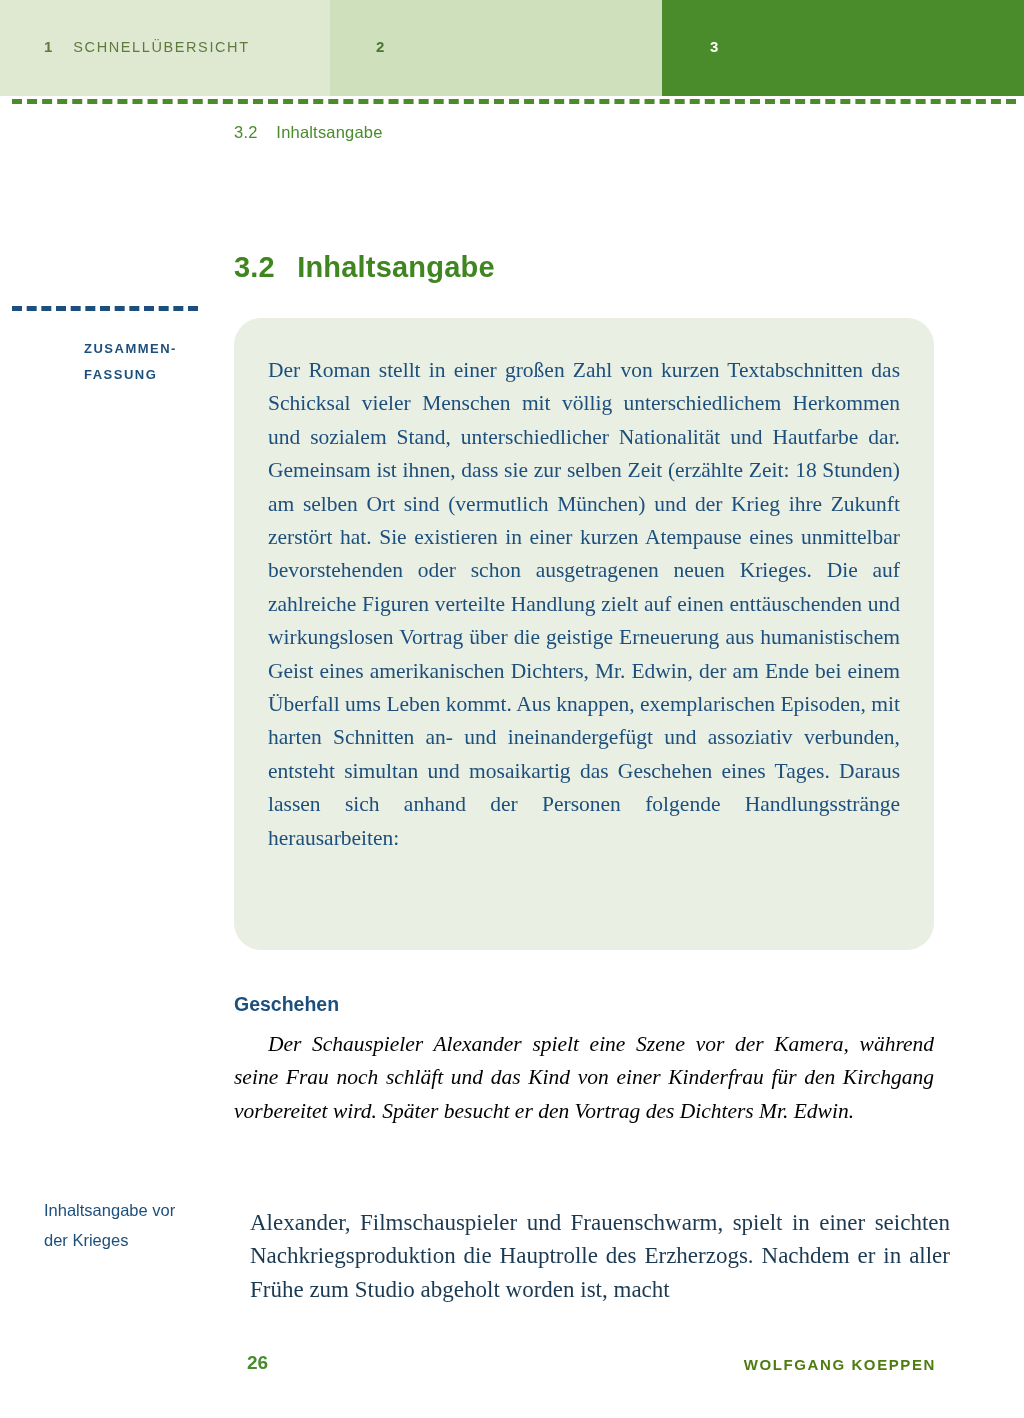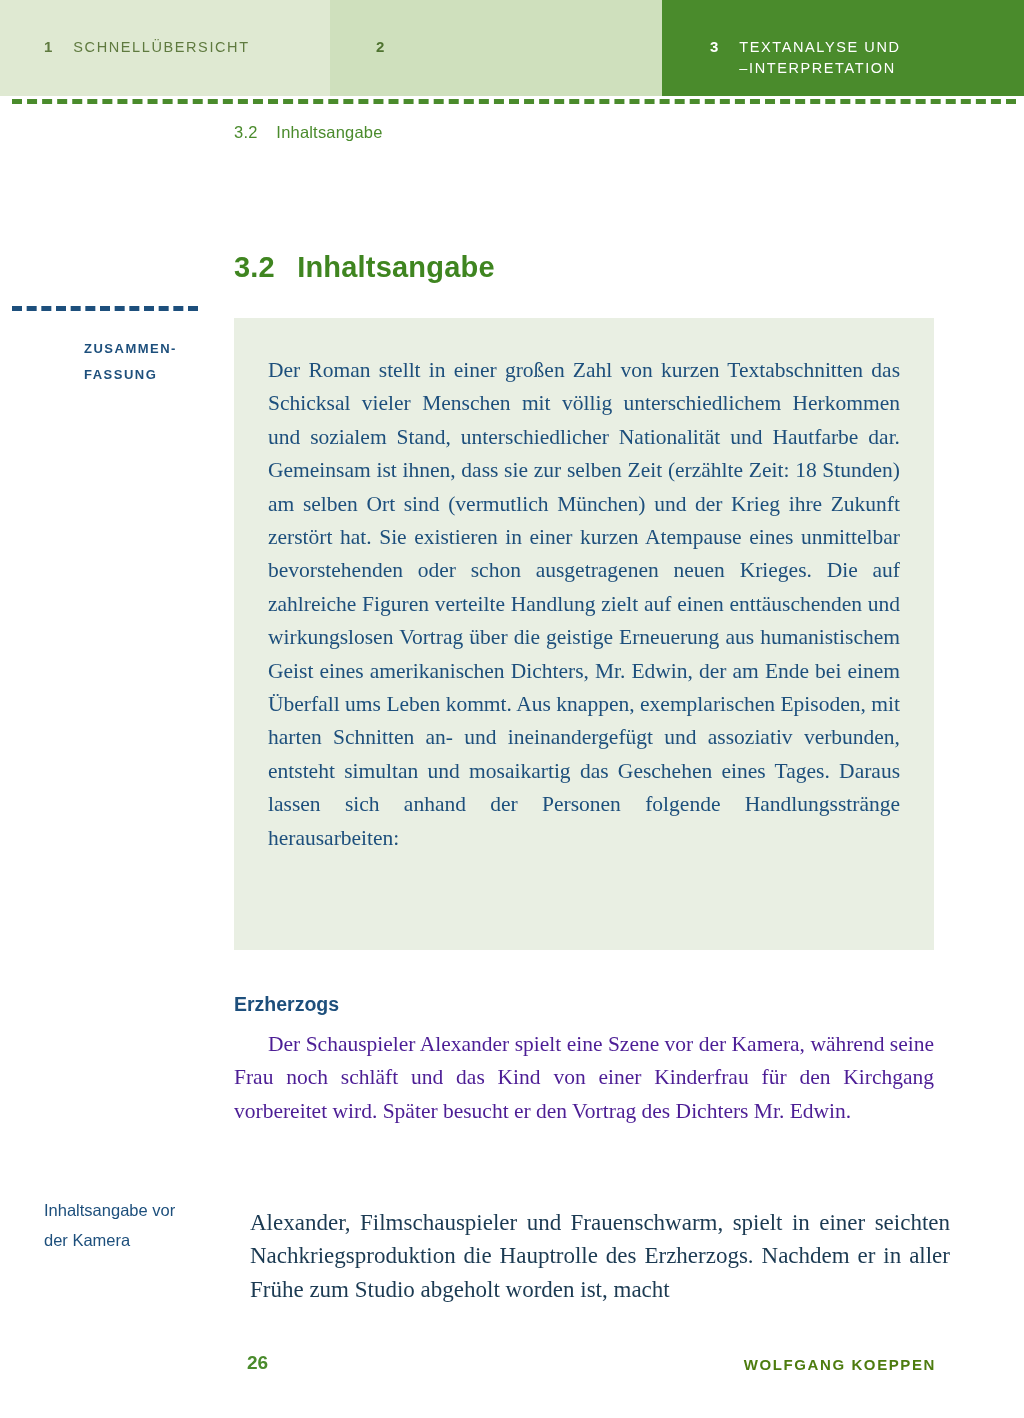--- a/index.html
+++ b/index.html
@@ -127,20 +127,21 @@
   
   .summary-box {
     position: absolute;
     left: 234px;
     top: 318px;
     width: 700px;
     height: 632px;
     background: #e9efe3;
     box-sizing: border-box;
     padding: 36px 34px 28px 34px;
+    border-radius: 27px;
   }
   .summary-text {
     font-family: "Liberation Serif", serif;
     font-size: 21.5px;
     line-height: 33.4px;
     color: #1d4f7c;
     text-align: justify;
     text-justify: inter-word;
     margin: 0;
     hyphens: manual;
@@ -154,23 +155,24 @@
     font-size: 19.5px;
     font-weight: bold;
     color: #1d4f7c;
   }
   .char-italic {
     position: absolute;
     left: 234px;
     top: 1028px;
     width: 700px;
     font-family: "Liberation Serif", serif;
+    font-style: italic;
     font-size: 21.5px;
     line-height: 33.4px;
-    color: #4c1d95;
+    color: #000000;
     text-align: justify;
     margin: 0;
     text-indent: 34px;
   }
 
   
   .body-margin-label {
     position: absolute;
     left: 44px;
     top: 1195px;
@@ -226,24 +228,20 @@
 <div class="tabbar">
   <div class="tab tab-1">
     <span class="tab-num">1</span>
     <span class="tab-label">Schnellübersicht</span>
   </div>
   <div class="tab tab-2">
     <span class="tab-num">2</span>
   </div>
   <div class="tab tab-3">
     <span class="tab-num">3</span>
-    <span class="tab-label">
-      <span>Textanalyse und</span><br>
-      <span>–Interpretation</span>
-    </span>
   </div>
 </div>
 
 <div class="rule-dashed"></div>
 
 <div class="runhead">
   <span class="rh-num">3.2</span>
   <span>Inhaltsangabe</span>
 </div>
 
@@ -255,24 +253,24 @@
 <div class="margin-dash"></div>
 <div class="margin-note">
   <span>Zusammen-</span><br>
   <span>fassung</span>
 </div>
 
 <div class="summary-box">
   <p class="summary-text">Der Roman stellt in einer großen Zahl von kurzen Textabschnitten das Schicksal vieler Menschen mit völlig unterschiedlichem Herkommen und sozialem Stand, unterschiedlicher Nationalität und Hautfarbe dar. Gemeinsam ist ihnen, dass sie zur selben Zeit (erzählte Zeit: 18 Stunden) am selben Ort sind (vermutlich München) und der Krieg ihre Zukunft zerstört hat. Sie existieren in einer kurzen Atempause eines unmittelbar bevorstehenden oder schon ausgetragenen neuen Krieges. Die auf zahlreiche Figuren verteilte Handlung zielt auf einen enttäuschenden und wirkungslosen Vortrag über die geistige Erneuerung aus humanistischem Geist eines amerikanischen Dichters, Mr. Edwin, der am Ende bei einem Überfall ums Leben kommt. Aus knappen, exemplarischen Episoden, mit harten Schnitten an- und ineinandergefügt und assoziativ verbunden, entsteht simultan und mosaikartig das Geschehen eines Tages. Daraus lassen sich anhand der Personen folgende Handlungsstränge herausarbeiten:</p>
 </div>
 
-<div class="char-title">Erzherzogs</div>
+<div class="char-title">Geschehen</div>
 <p class="char-italic">Der Schauspieler Alexander spielt eine Szene vor der Kamera, während seine Frau noch schläft und das Kind von einer Kinderfrau für den Kirchgang vorbereitet wird. Später besucht er den Vortrag des Dichters Mr. Edwin.</p>
 
 <div class="body-margin-label">
   <span>Inhaltsangabe vor</span><br>
-  <span>der Kamera</span>
+  <span>der Krieges</span>
 </div>
 <p class="body-para">Alexander, Filmschauspieler und Frauenschwarm, spielt in einer seichten Nachkriegsproduktion die Hauptrolle des Erzherzogs. Nachdem er in aller Frühe zum Studio abgeholt worden ist, macht</p>
 
 <div class="footer-rule"></div>
 <div class="page-number">26</div>
 <div class="footer-title">Wolfgang Koeppen</div>
 
 </body></html>

